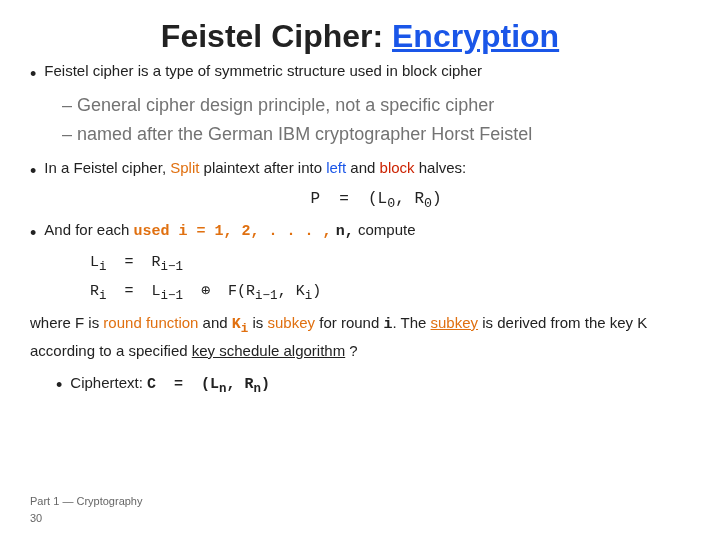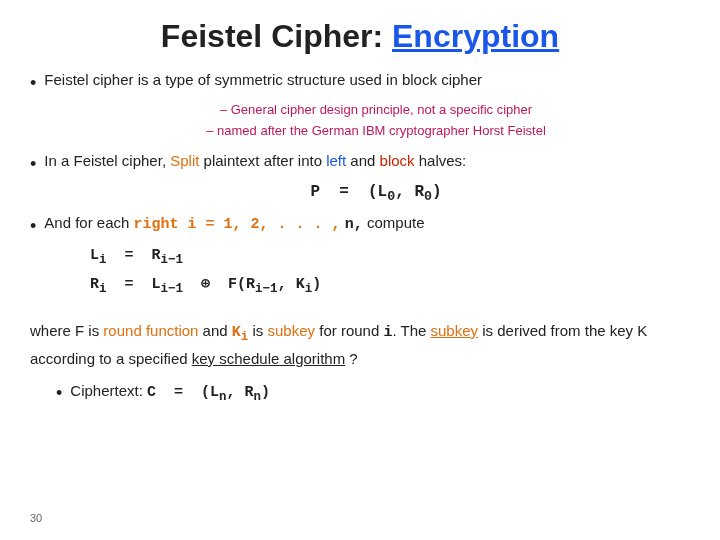--- a/index.html
+++ b/index.html
@@ -10,21 +10,21 @@
       font-family: Arial, sans-serif;
       font-size: 15px;
       color: #222;
       overflow: hidden;
       padding: 18px 30px 10px 30px;
     }
     h1 {
       text-align: center;
       font-size: 32px;
       font-weight: bold;
-      margin-bottom: 16px;
+      margin-bottom: 7px;
       color: #222;
     }
     h1 span.underline-blue {
       color: #1a56e8;
       text-decoration: underline;
     }
     .bullet-section {
       margin-bottom: 10px;
     }
     .bullet-main {
@@ -37,46 +37,45 @@
       margin-right: 8px;
       font-size: 18px;
       line-height: 1.4;
       flex-shrink: 0;
     }
     .sub-bullets {
       margin-left: 32px;
       margin-bottom: 4px;
     }
     .sub-bullet {
-      font-size: 13px;
-      color: #be185d;
+      font-size: 18px;
+      color: #737373;
       line-height: 1.6;
-      text-align: center;
     }
     .sub-bullet::before {
       content: '– ';
     }
     .bold { font-weight: normal; }
     .orange { color: #e07010; }
     .blue { color: #1a56e8; }
     .red { color: #cc2200; }
     .mono { font-family: 'Courier New', Courier, monospace; font-weight: bold; }
     .underline { text-decoration: underline; }
     .center-block {
       text-align: center;
       font-family: 'Courier New', Courier, monospace;
       font-size: 16px;
       margin: 6px 0 6px 32px;
-      font-weight: bold;
+      font-weight: normal;
     }
     .math-block {
-      margin: 4px 0 19px 60px;
+      margin: 4px 0 4px 60px;
       font-family: 'Courier New', Courier, monospace;
       font-size: 15px;
-      font-weight: bold;
+      font-weight: normal;
       line-height: 1.7;
     }
     .inline-para {
       font-size: 15px;
       line-height: 1.6;
     }
     .footer {
       position: absolute;
       bottom: 14px;
       left: 30px;
@@ -120,21 +119,21 @@
   </div>
   <div class="center-block">
     P &nbsp;= &nbsp;(L<sub>0</sub>, R<sub>0</sub>)
   </div>
 </div>
 
 <div class="bullet-section">
   <div class="bullet-main">
     <span class="bullet-dot">•</span>
     <span>
-      And for each <span class="bold orange mono">right i = 1, 2, . . . ,</span> <span class="bold mono">n,</span> compute
+      And for each <span class="bold orange mono">used i = 1, 2, . . . ,</span> <span class="bold mono">n,</span> compute
     </span>
   </div>
   <div class="math-block">
     <div>L<sub>i</sub> &nbsp;= &nbsp;R<sub>i−1</sub></div>
     <div>R<sub>i</sub> &nbsp;= &nbsp;L<sub>i−1</sub> &nbsp;⊕&nbsp; F(R<sub>i−1</sub>, K<sub>i</sub>)</div>
   </div>
   <div class="inline-para">
     where F is <span class="bold orange">round function</span> and <span class="bold orange mono">K<sub>i</sub></span> is <span class="bold orange">subkey</span> for round <span class="mono bold">i</span>. The <span class="bold orange underline">subkey</span> is derived from the key K according to a specified <span class="bold underline">key schedule algorithm</span> ?
   </div>
 </div>
@@ -142,14 +141,15 @@
 <div class="bullet-section">
   <div class="ciphertext-line">
     <span class="bullet-dot">•</span>
     <span>
       Ciphertext: <span class="bold mono">C &nbsp;= &nbsp;(L<sub>n</sub>, R<sub>n</sub>)</span>
     </span>
   </div>
 </div>
 
 <div class="footer">
+  <div>Part 1 — Cryptography</div>
   <div>30</div>
 </div>
 
 </body></html>

